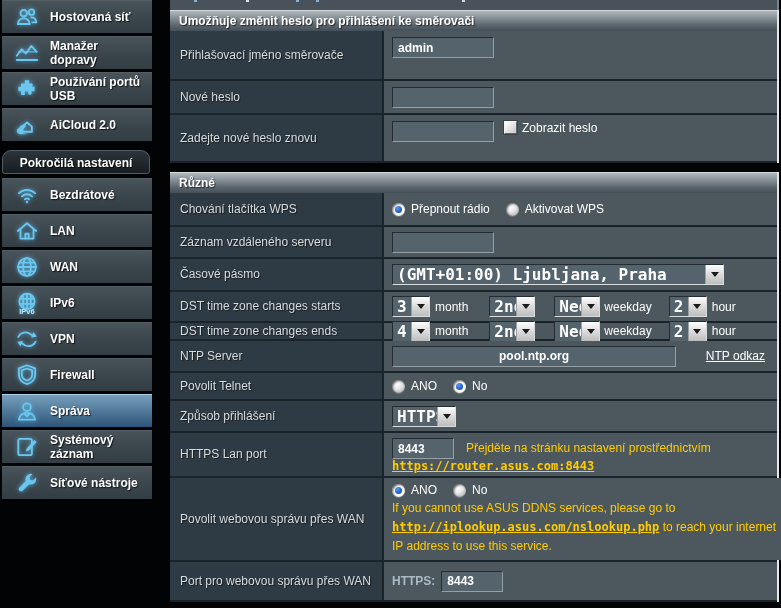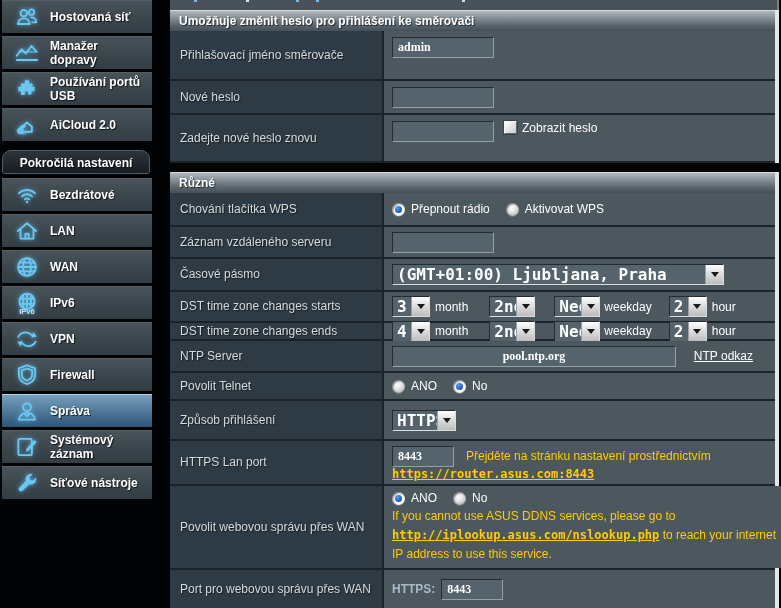--- a/index.html
+++ b/index.html
@@ -30,41 +30,41 @@
   .side-section{
     margin:9px 2px 4px 2px;width:148px;height:24px;line-height:24px;text-align:center;
     background:linear-gradient(180deg,#2c353b 0%,#161d22 100%);
     border:1px solid #525d64;border-radius:9px 9px 3px 3px;
     font-weight:bold;color:#fff;text-shadow:1px 1px 1px rgba(0,0,0,.8);box-sizing:border-box;
   }
   
   .content{position:absolute;left:170px;top:0;width:609px;}
   .top-strip{height:10px;background:#49525a;position:relative;border-right:2px solid #78838a;}
   .top-strip span{position:absolute;top:0;width:3px;height:2px;}
-  .panel{border-right:4px solid #e5e5e5;margin-bottom:9px;}
+  .panel{border-right:2px solid #e5e5e5;margin-bottom:9px;}
   .panel-header{
     height:21px;line-height:21px;padding-left:9px;
     background:linear-gradient(180deg,#b0b8bd 0%,#8b959c 30%,#5d6770 70%,#454f57 100%);
     border-top:1px solid #d3d8db;
     font-weight:bold;color:#fff;text-shadow:1px 1px 1px rgba(0,0,0,.65);box-sizing:border-box;
   }
   .row{display:flex;border-bottom:2px solid #19232a;box-sizing:border-box;}
   .lbl{
     width:214px;flex:none;background:#2f3b44;border-right:2px solid #19232a;
     padding:5px 8px 5px 10px;box-sizing:border-box;display:flex;align-items:center;
     color:#d6dbde;text-shadow:1px 1px 1px rgba(0,0,0,.5);line-height:15px;
   }
   .val{flex:1;background:#4c575e;padding:4px 8px;display:flex;align-items:center;color:#fff;box-sizing:border-box;}
   .val.top{align-items:flex-start;padding-top:6px;}
   .val.col{flex-direction:column;align-items:flex-start;justify-content:flex-start;padding-top:5px;}
   .vline{display:flex;align-items:center;}
   
   .tin{
     background:#54636c;border:1px solid;border-color:#222c32 #94a0a6 #94a0a6 #222c32;
-    color:#fff;font-family:Liberation Serif, serif;font-weight:bold;font-size:12px;
+    color:#fff;font-family:Liberation Sans, sans-serif;font-weight:bold;font-size:12px;
     padding:2px 5px;height:21px;box-sizing:border-box;outline:none;
   }
   .sel{display:inline-flex;align-items:stretch;height:21px;box-sizing:border-box;cursor:pointer;
     background:#54636c;border:1px solid;border-color:#222c32 #d9dcde #d9dcde #222c32;}
   .sel-txt{flex:1;color:#fff;font-family:"DejaVu Sans Mono","Liberation Mono",monospace;font-weight:bold;
     font-size:16px;line-height:18px;padding:1px 4px;white-space:nowrap;overflow:hidden;}
   .sel-btn{width:17px;flex:none;background:linear-gradient(180deg,#ffffff 0%,#dedede 45%,#bdbdbd 100%);
     border-left:1px solid #9aa0a4;display:flex;align-items:center;justify-content:center;}
   .tri{width:0;height:0;border-left:4px solid transparent;border-right:4px solid transparent;border-top:5px solid #1a1a1a;}
   .radio{width:13px;height:13px;border-radius:50%;flex:none;display:inline-flex;align-items:center;justify-content:center;
@@ -366,35 +366,35 @@
             </span>
         </div>
         <span class="mtxt" style="margin-left:5px">hour</span>
       </div>
     </div>
 
     <div class="row" style="height:32px">
       <div class="lbl">NTP Server</div>
       <div class="val">
         <input class="tin" style="width: 284px; text-align: center;" value="pool.ntp.org">
-        <a class="wlink" style="margin-left:auto;margin-right:14px">NTP odkaz</a>
+        <a class="wlink" style="margin-left:auto;margin-right:4px">NTP odkaz</a>
       </div>
     </div>
 
     <div class="row" style="height:28px">
       <div class="lbl">Povolit Telnet</div>
       <div class="val">
         <span class="radio"></span>
         <span class="rlbl">ANO</span>
         <span class="radio on"></span>
         <span class="rlbl">No</span>
       </div>
     </div>
 
-    <div class="row" style="height:40px">
+    <div class="row" style="height:32px">
       <div class="lbl">Způsob přihlášení</div>
       <div class="val">
         <div class="sel" style="width:64px">
           <span class="sel-txt">HTTPS</span>
           <span class="sel-btn">
               <span class="tri"></span>
             </span>
         </div>
       </div>
     </div>

